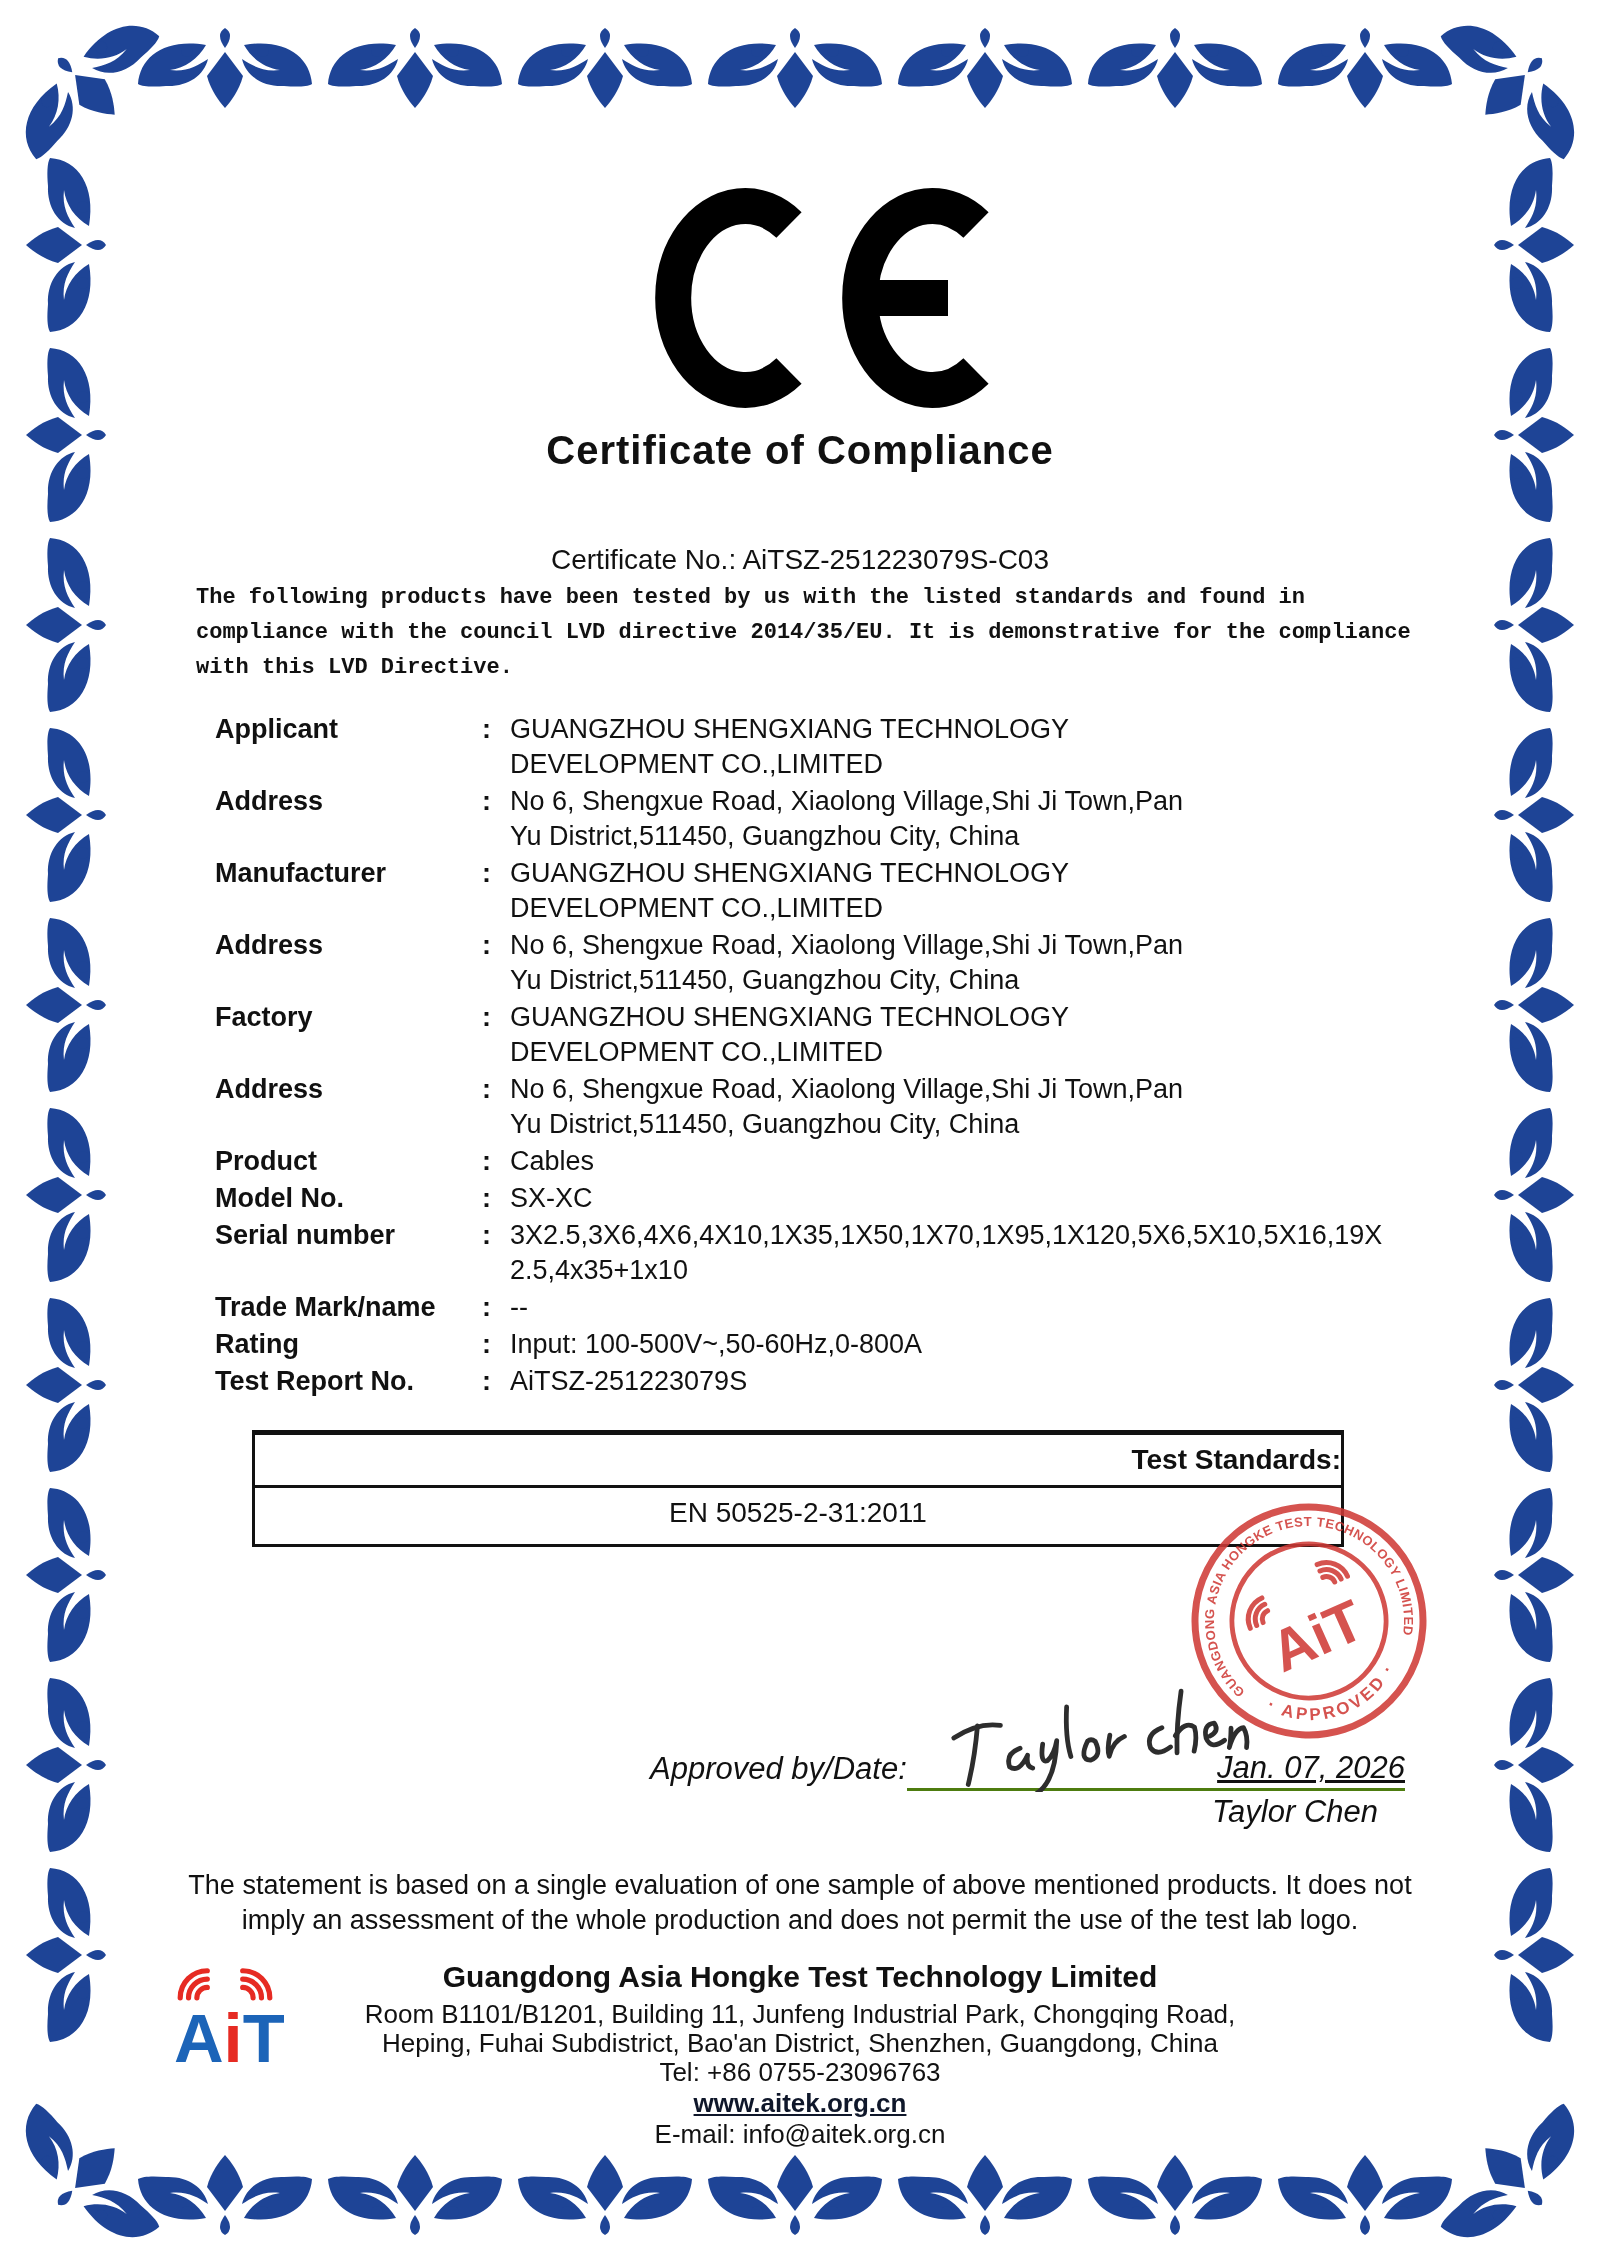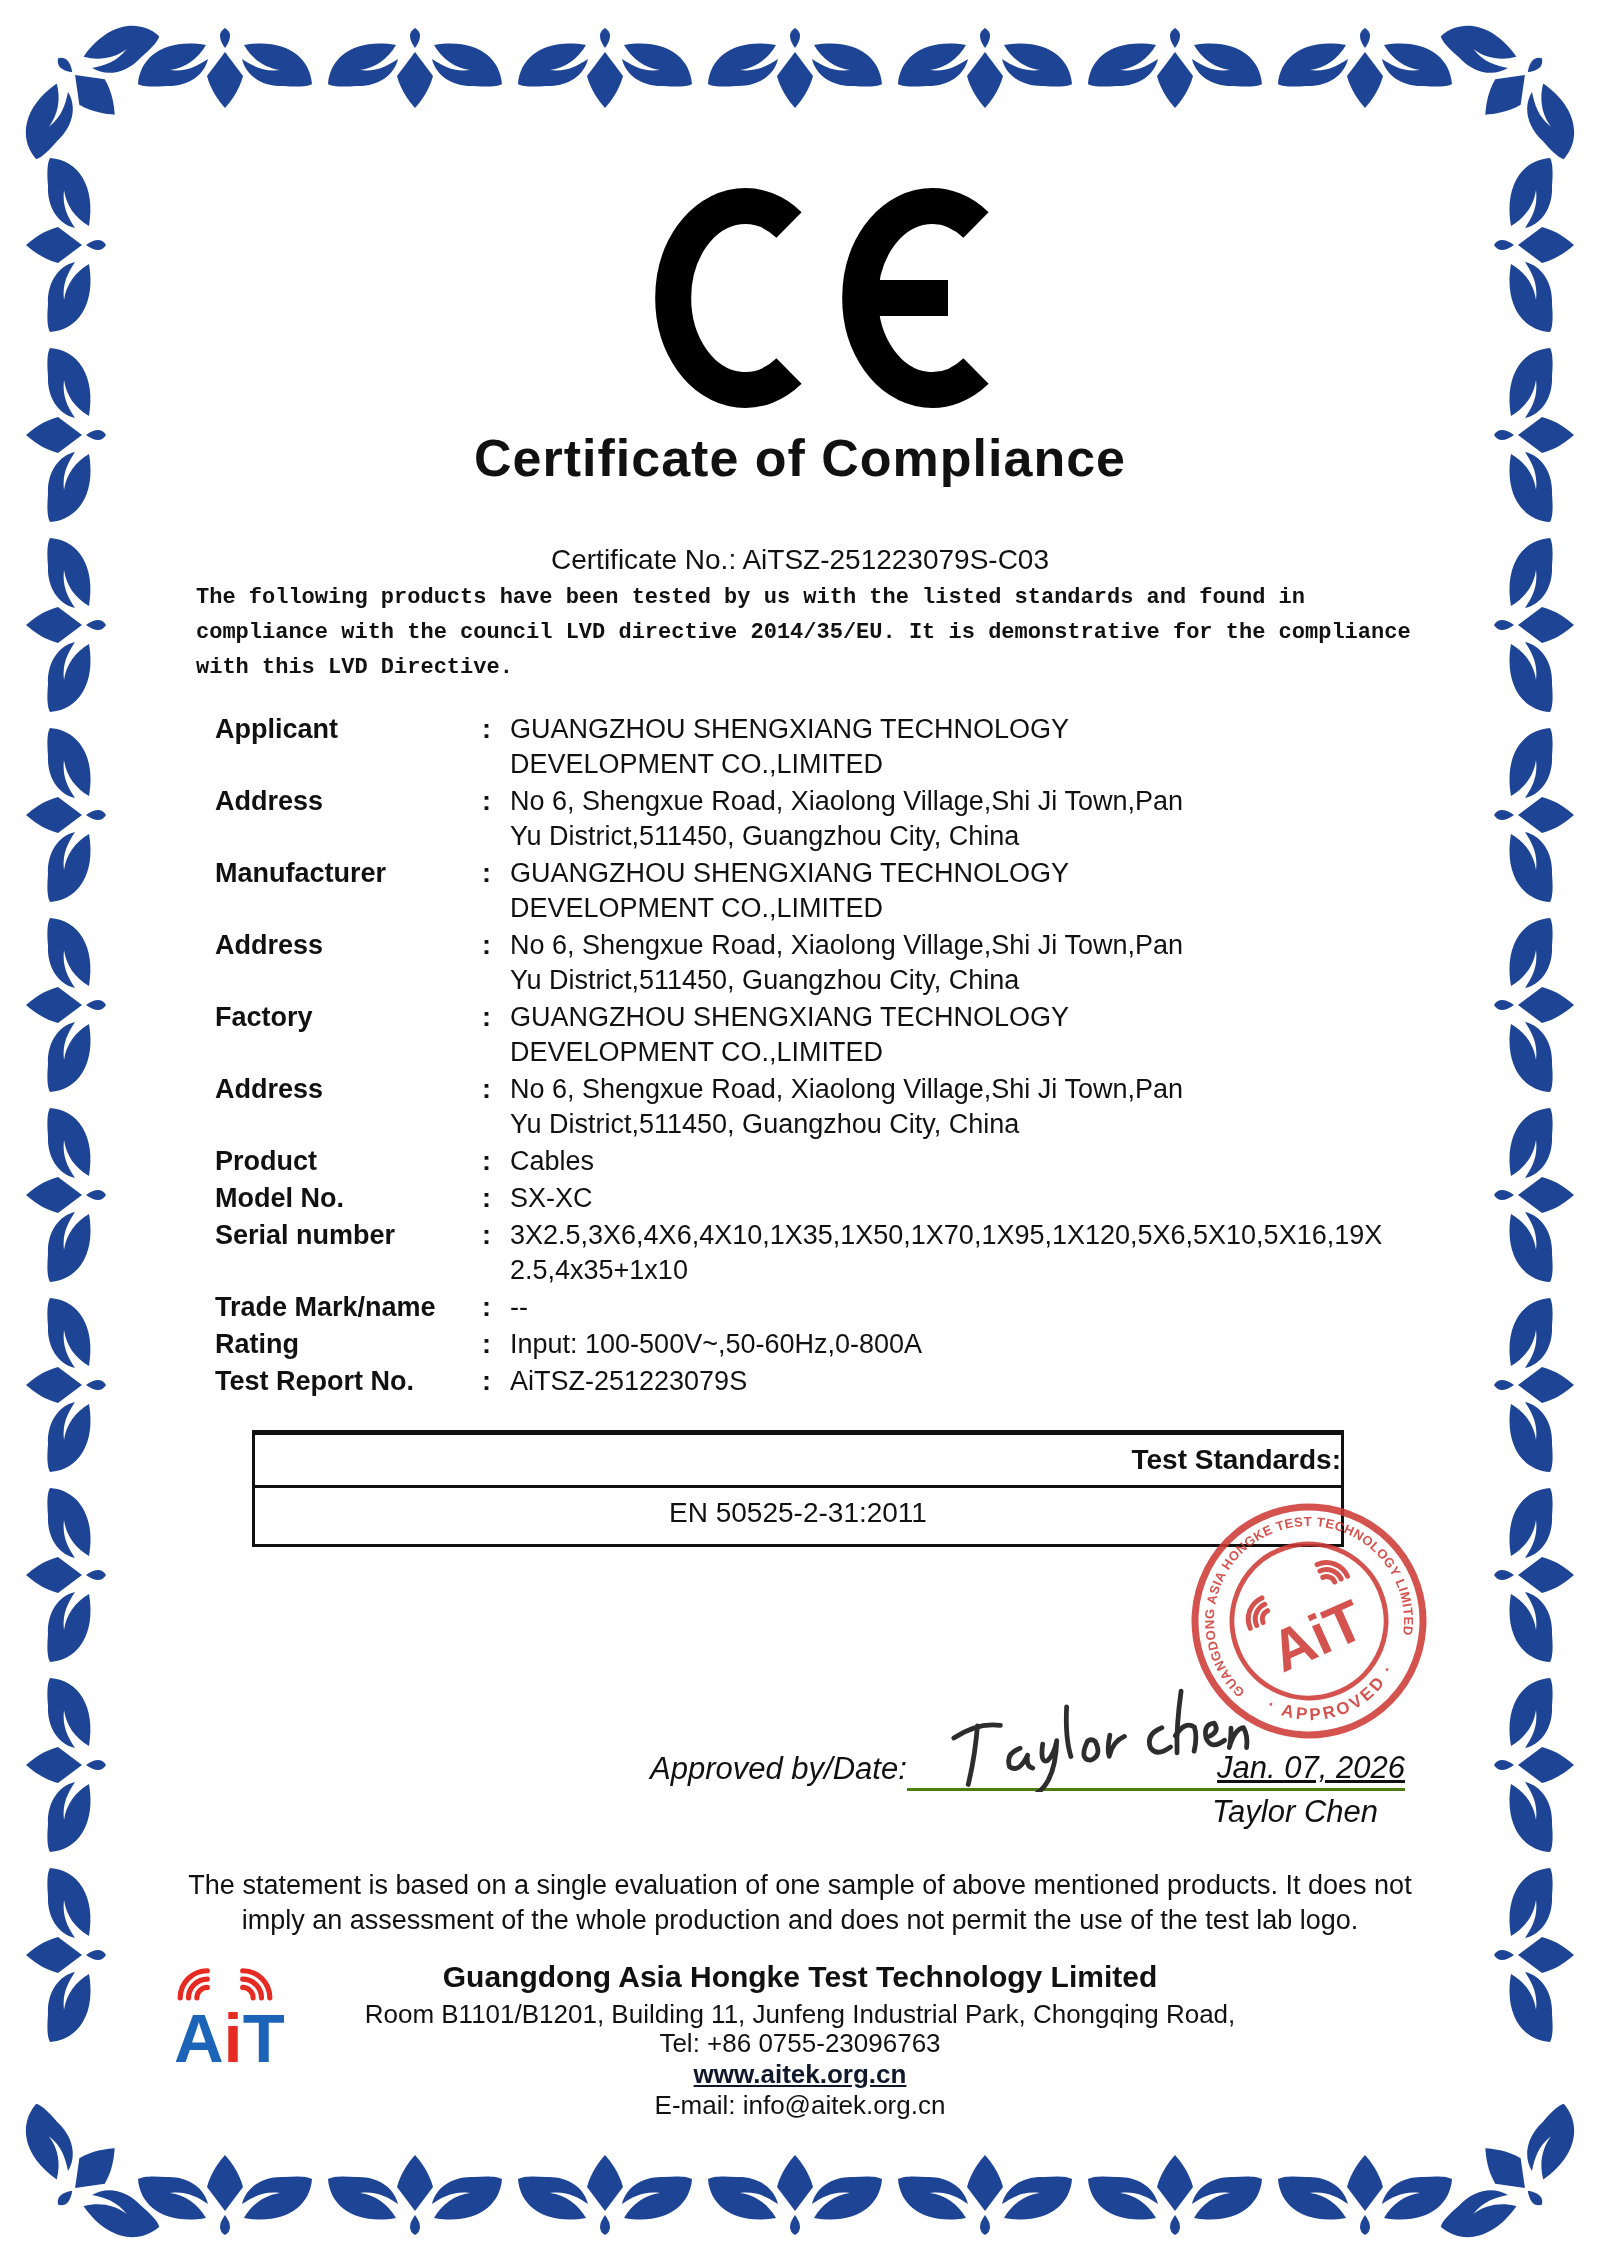--- a/index.html
+++ b/index.html
@@ -2,21 +2,21 @@
 <html><head>
 <meta charset="utf-8">
 <style>
   html,body{margin:0;padding:0;background:#9a9a9a;}
   .page{position:relative;width:1600px;height:2263px;margin:0 auto;background:#ffffff;
         font-family:"Liberation Sans", sans-serif;color:#111;overflow:hidden;}
   .abs{position:absolute;}
   svg{display:block;}
   .border-svg{position:absolute;left:0;top:0;pointer-events:none;}
 
-  .title{top:428px;left:0;right:0;text-align:center;font-size:52px;font-weight:bold;letter-spacing:1px;}
+  .title{top:428px;left:0;right:0;text-align:center;font-size:40px;font-weight:bold;letter-spacing:1px;}
   .certno{top:544px;left:0;right:0;text-align:center;font-size:28px;font-weight:normal;}
   .intro{top:580px;left:196px;width:1248px;font-size:22px;font-weight:bold;line-height:35px;font-family:Liberation Mono, monospace;}
 
   .fields{top:712px;left:215px;width:1240px;}
   .frow{display:flex;margin-bottom:2px;}
   .flabel{width:267px;font-weight:bold;font-size:27px;line-height:35px;flex:none;}
   .fcolon{width:28px;font-weight:bold;font-size:27px;line-height:35px;flex:none;}
   .fvalue{flex:1;}
   .fline{font-size:27px;line-height:35px;white-space:nowrap;}
 
@@ -287,18 +287,19 @@
       <path d="M72,18 A26,26 0 0 1 98,44"></path>
     </g>
     <text x="6" y="106" font-size="66" font-weight="bold" font-family="Liberation Sans, sans-serif">
       <tspan fill="#1c64b8">A</tspan><tspan fill="#e62b23">i</tspan><tspan fill="#1c64b8">T</tspan>
     </text>
   </svg>
 
   <div class="abs footer">
     <div class="fcompany">Guangdong Asia Hongke Test Technology Limited</div>
     <div class="fline2">Room B1101/B1201, Building 11, Junfeng Industrial Park, Chongqing Road,</div>
+    <div class="fline2">Heping, Fuhai Subdistrict, Bao'an District, Shenzhen, Guangdong, China</div>
     <div class="fline2">Tel: +86 0755-23096763</div>
     <div class="fweb">www.aitek.org.cn</div>
     <div class="femail">E-mail: info@aitek.org.cn</div>
   </div>
 
 </div>
 
 </body></html>

